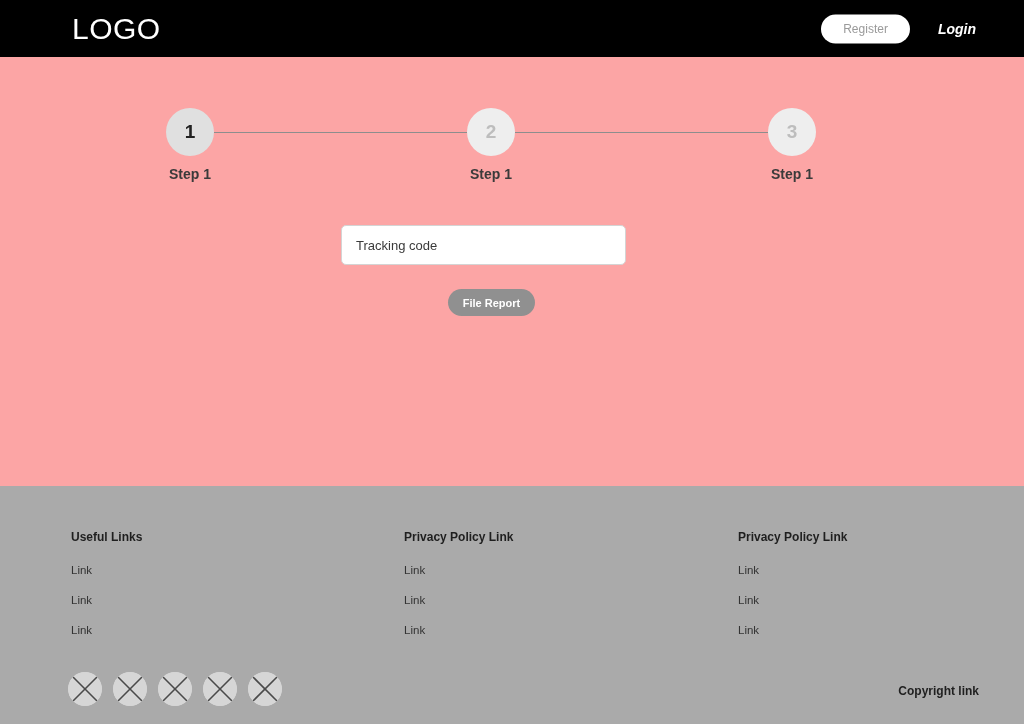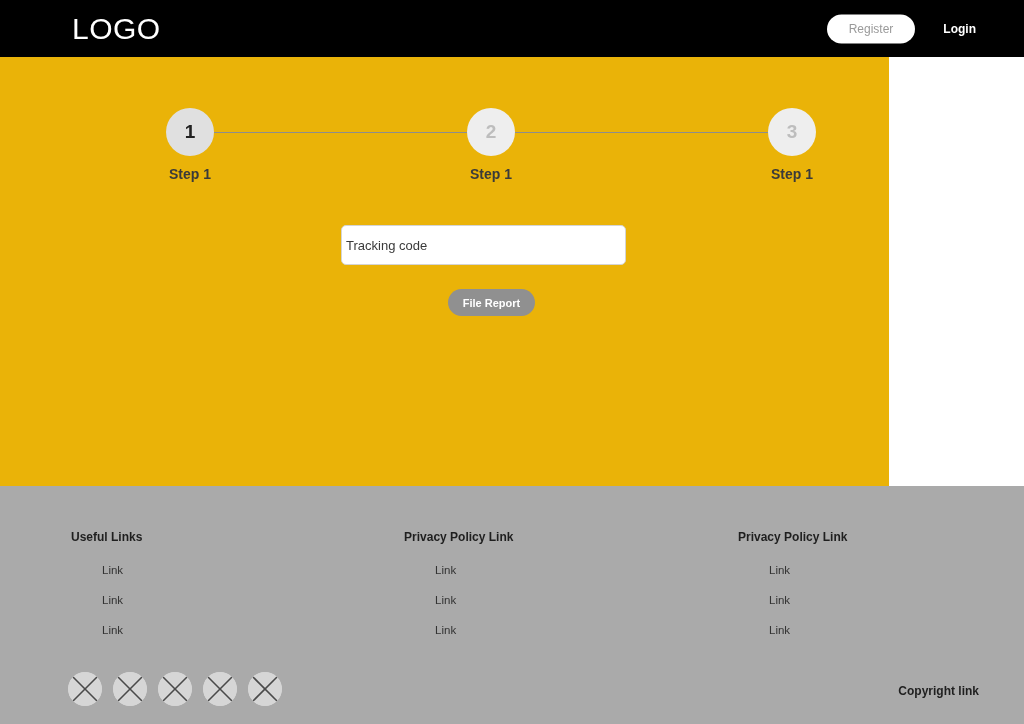--- a/index.html
+++ b/index.html
@@ -8,23 +8,23 @@
   html, body {
     width: 1024px;
     height: 724px;
     background: #ffffff;
     font-family: "Liberation Sans", sans-serif;
     overflow: hidden;
   }
 
   .page {
     position: relative;
-    width: 889px;
+    width: 1024px;
     height: 724px;
-    background: #eab308;
+    background: #fca5a5;
   }
 
   
   .header {
     position: absolute;
     top: 0; left: 0;
     width: 1024px;
     height: 57px;
     background: #000000;
   }
@@ -61,24 +61,25 @@
     font-size: 12px;
     font-family: "Liberation Sans", sans-serif;
     cursor: pointer;
     display: flex;
     align-items: center;
     justify-content: center;
   }
 
   .btn-login {
     color: #ffffff;
-    font-size: 12px;
+    font-size: 14px;
     font-weight: bold;
     cursor: pointer;
     padding: 4px 6px;
+    font-style: italic;
   }
 
   
   .stepper {
     position: absolute;
     top: 108px;
     left: 166px;
     width: 650px;
     height: 48px;
   }
@@ -133,21 +134,21 @@
   
   .tracking-input {
     position: absolute;
     left: 341px;
     top: 225px;
     width: 285px;
     height: 40px;
     border: 1px solid #d4d4d4;
     border-radius: 5px;
     background: #ffffff;
-    padding: 0 4px;
+    padding: 0 14px;
     font-size: 13px;
     color: #3a3a3a;
     font-family: "Liberation Sans", sans-serif;
     outline: none;
   }
   .tracking-input::placeholder { color: #3a3a3a; }
 
   .btn-file-report {
     position: absolute;
     left: 448px;
@@ -196,21 +197,20 @@
   }
 
   .footer-link {
     display: block;
     font-size: 11.5px;
     color: #333333;
     text-decoration: none;
     margin-bottom: 18px;
     cursor: pointer;
     width: max-content;
-    margin-left: 31px;
   }
 
   .social-row {
     position: absolute;
     left: 68px;
     top: 186px;
     display: flex;
     gap: 11px;
   }
 

